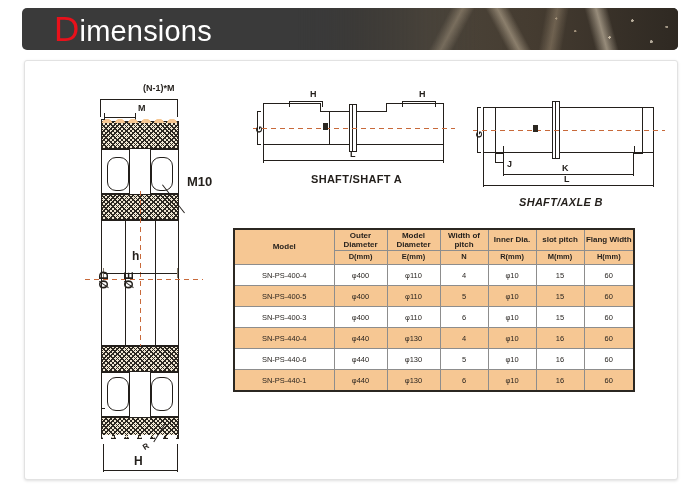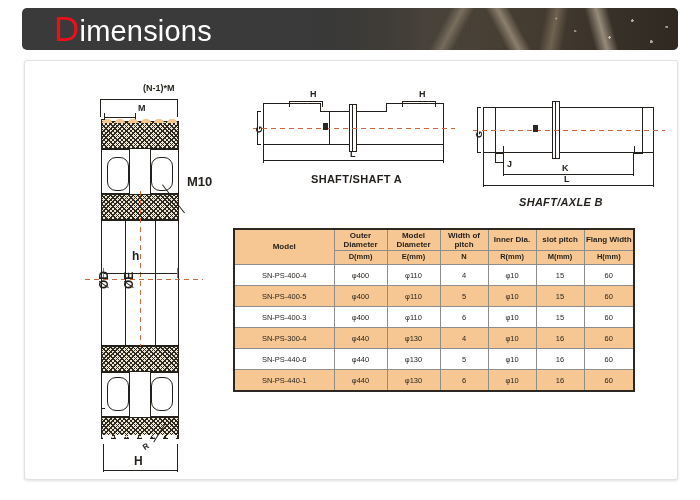--- a/index.html
+++ b/index.html
@@ -323,21 +323,21 @@
       <tr class="odd">
         <td>SN-PS-400-3</td>
         <td>φ400</td>
         <td>φ110</td>
         <td>6</td>
         <td>φ10</td>
         <td>15</td>
         <td>60</td>
       </tr>
       <tr class="even">
-        <td>SN-PS-300-4</td>
+        <td>SN-PS-440-4</td>
         <td>φ440</td>
         <td>φ130</td>
         <td>4</td>
         <td>φ10</td>
         <td>16</td>
         <td>60</td>
       </tr>
       <tr class="odd">
         <td>SN-PS-440-6</td>
         <td>φ440</td>

